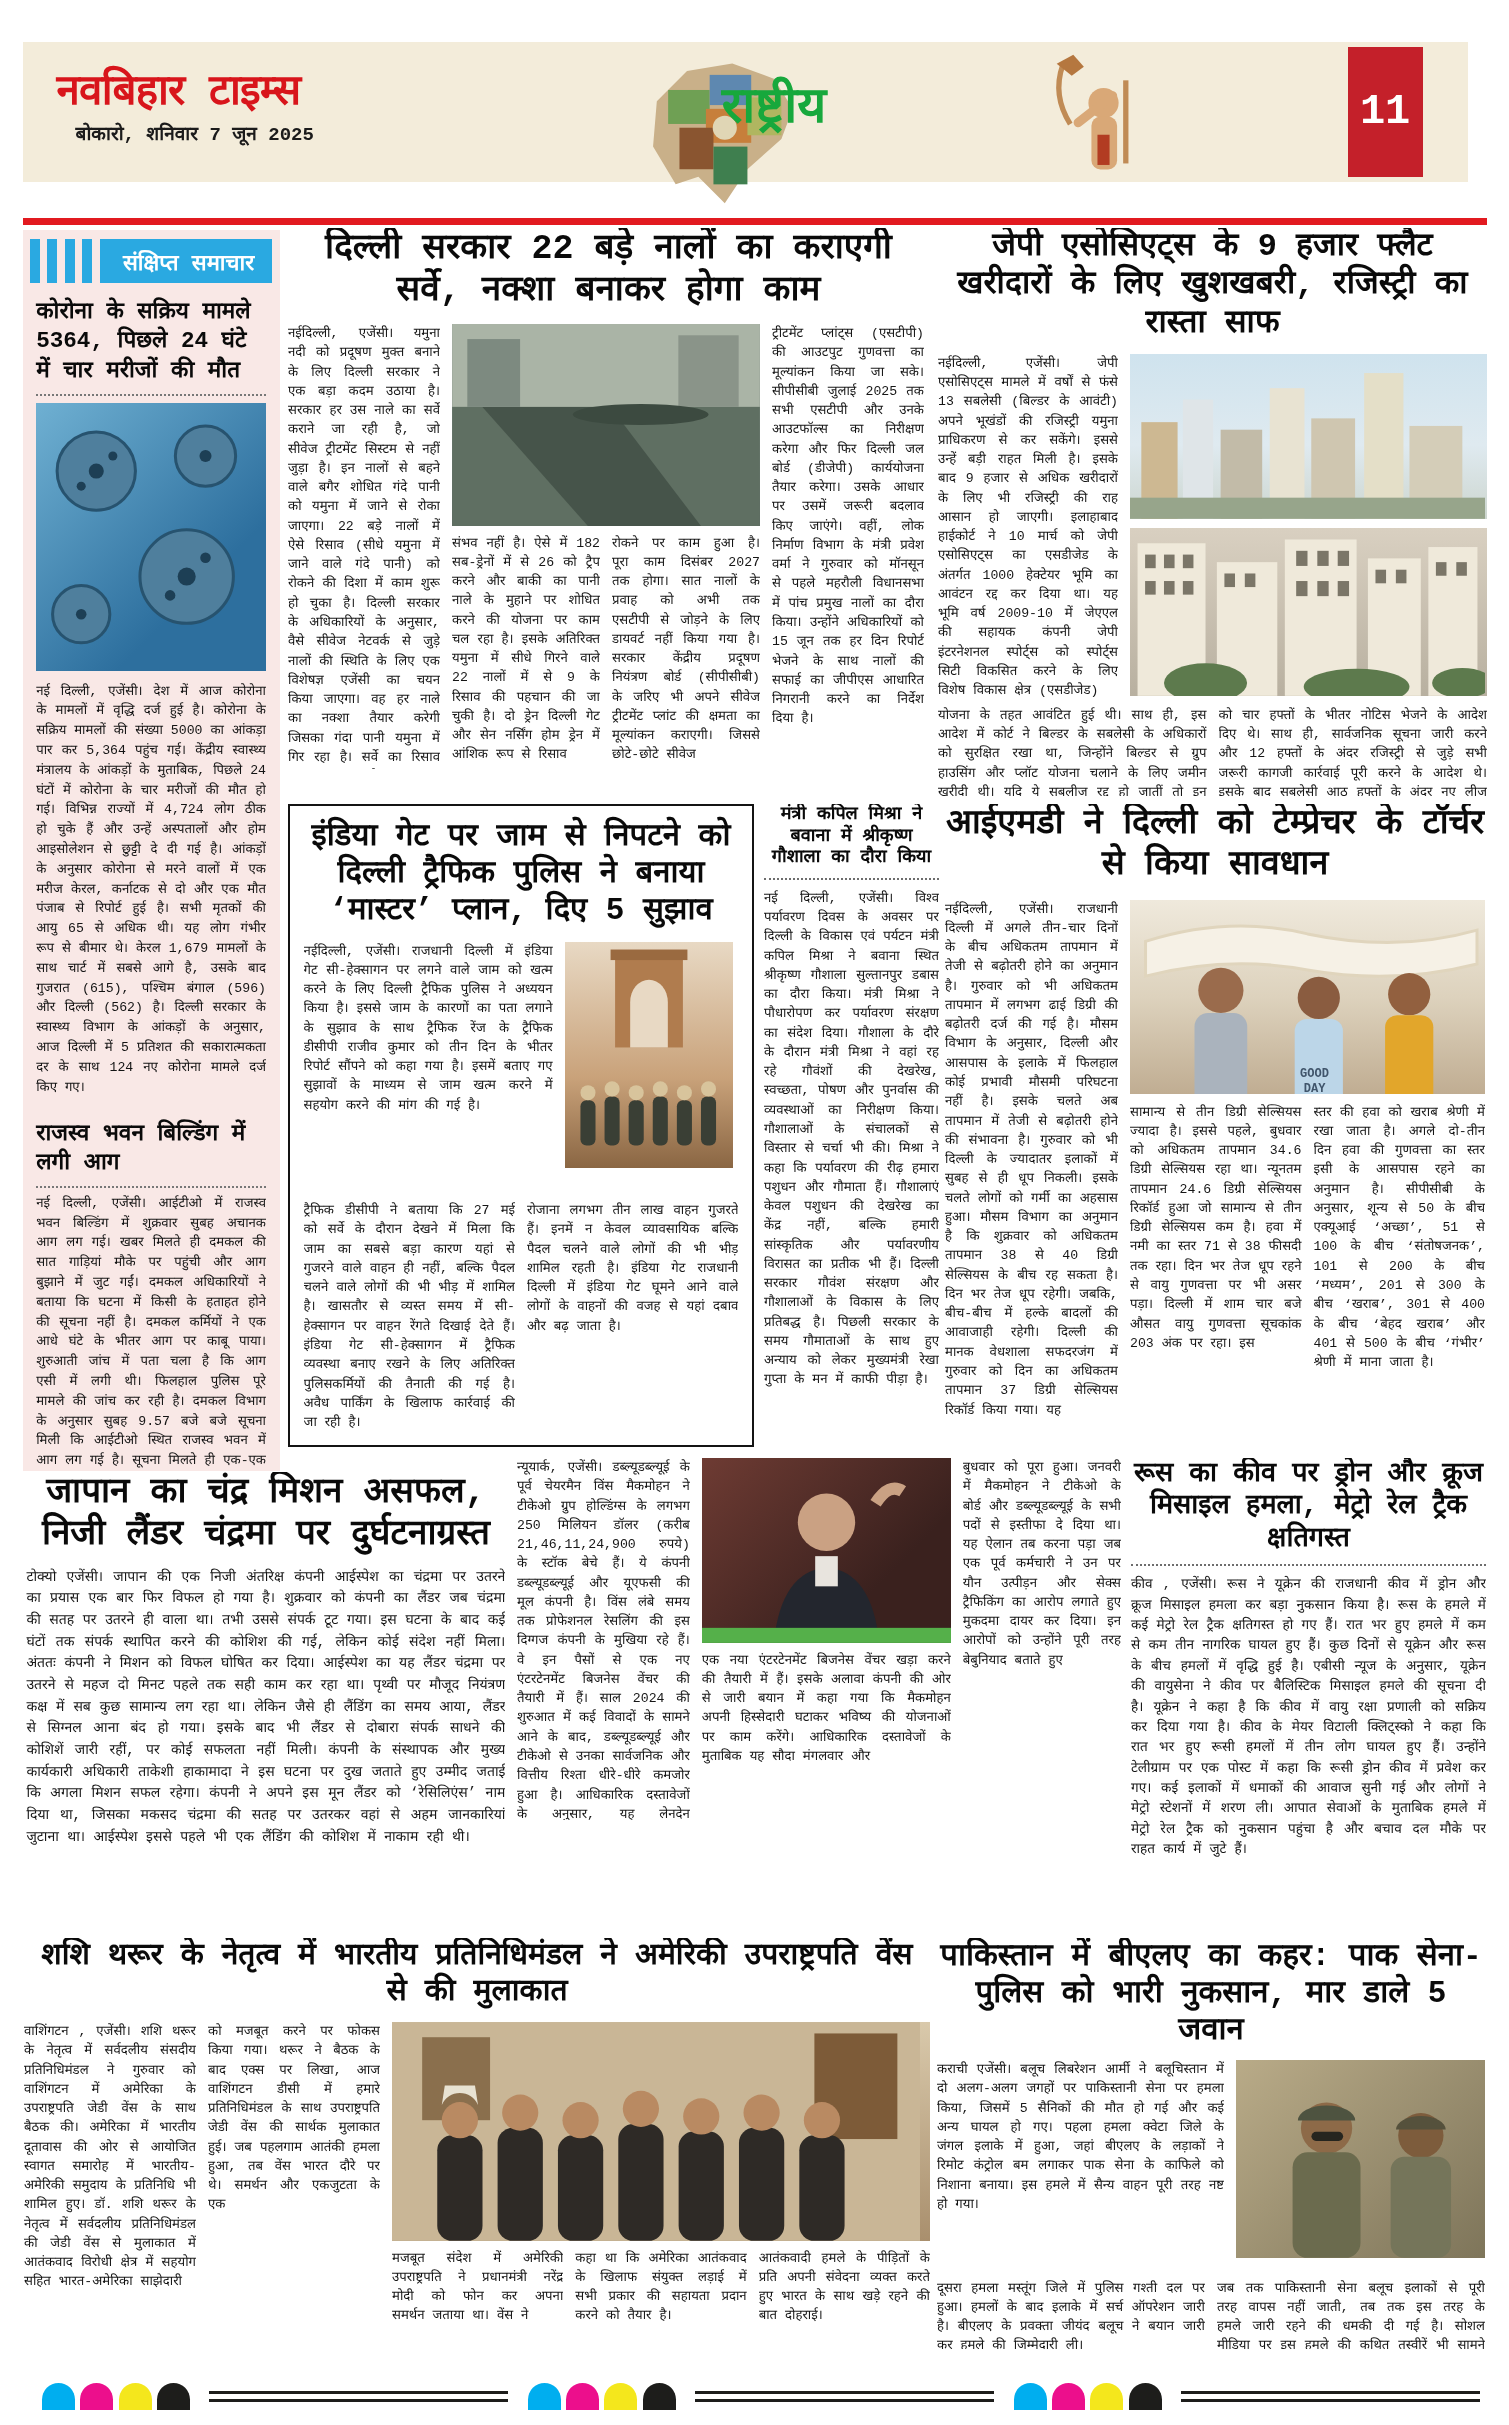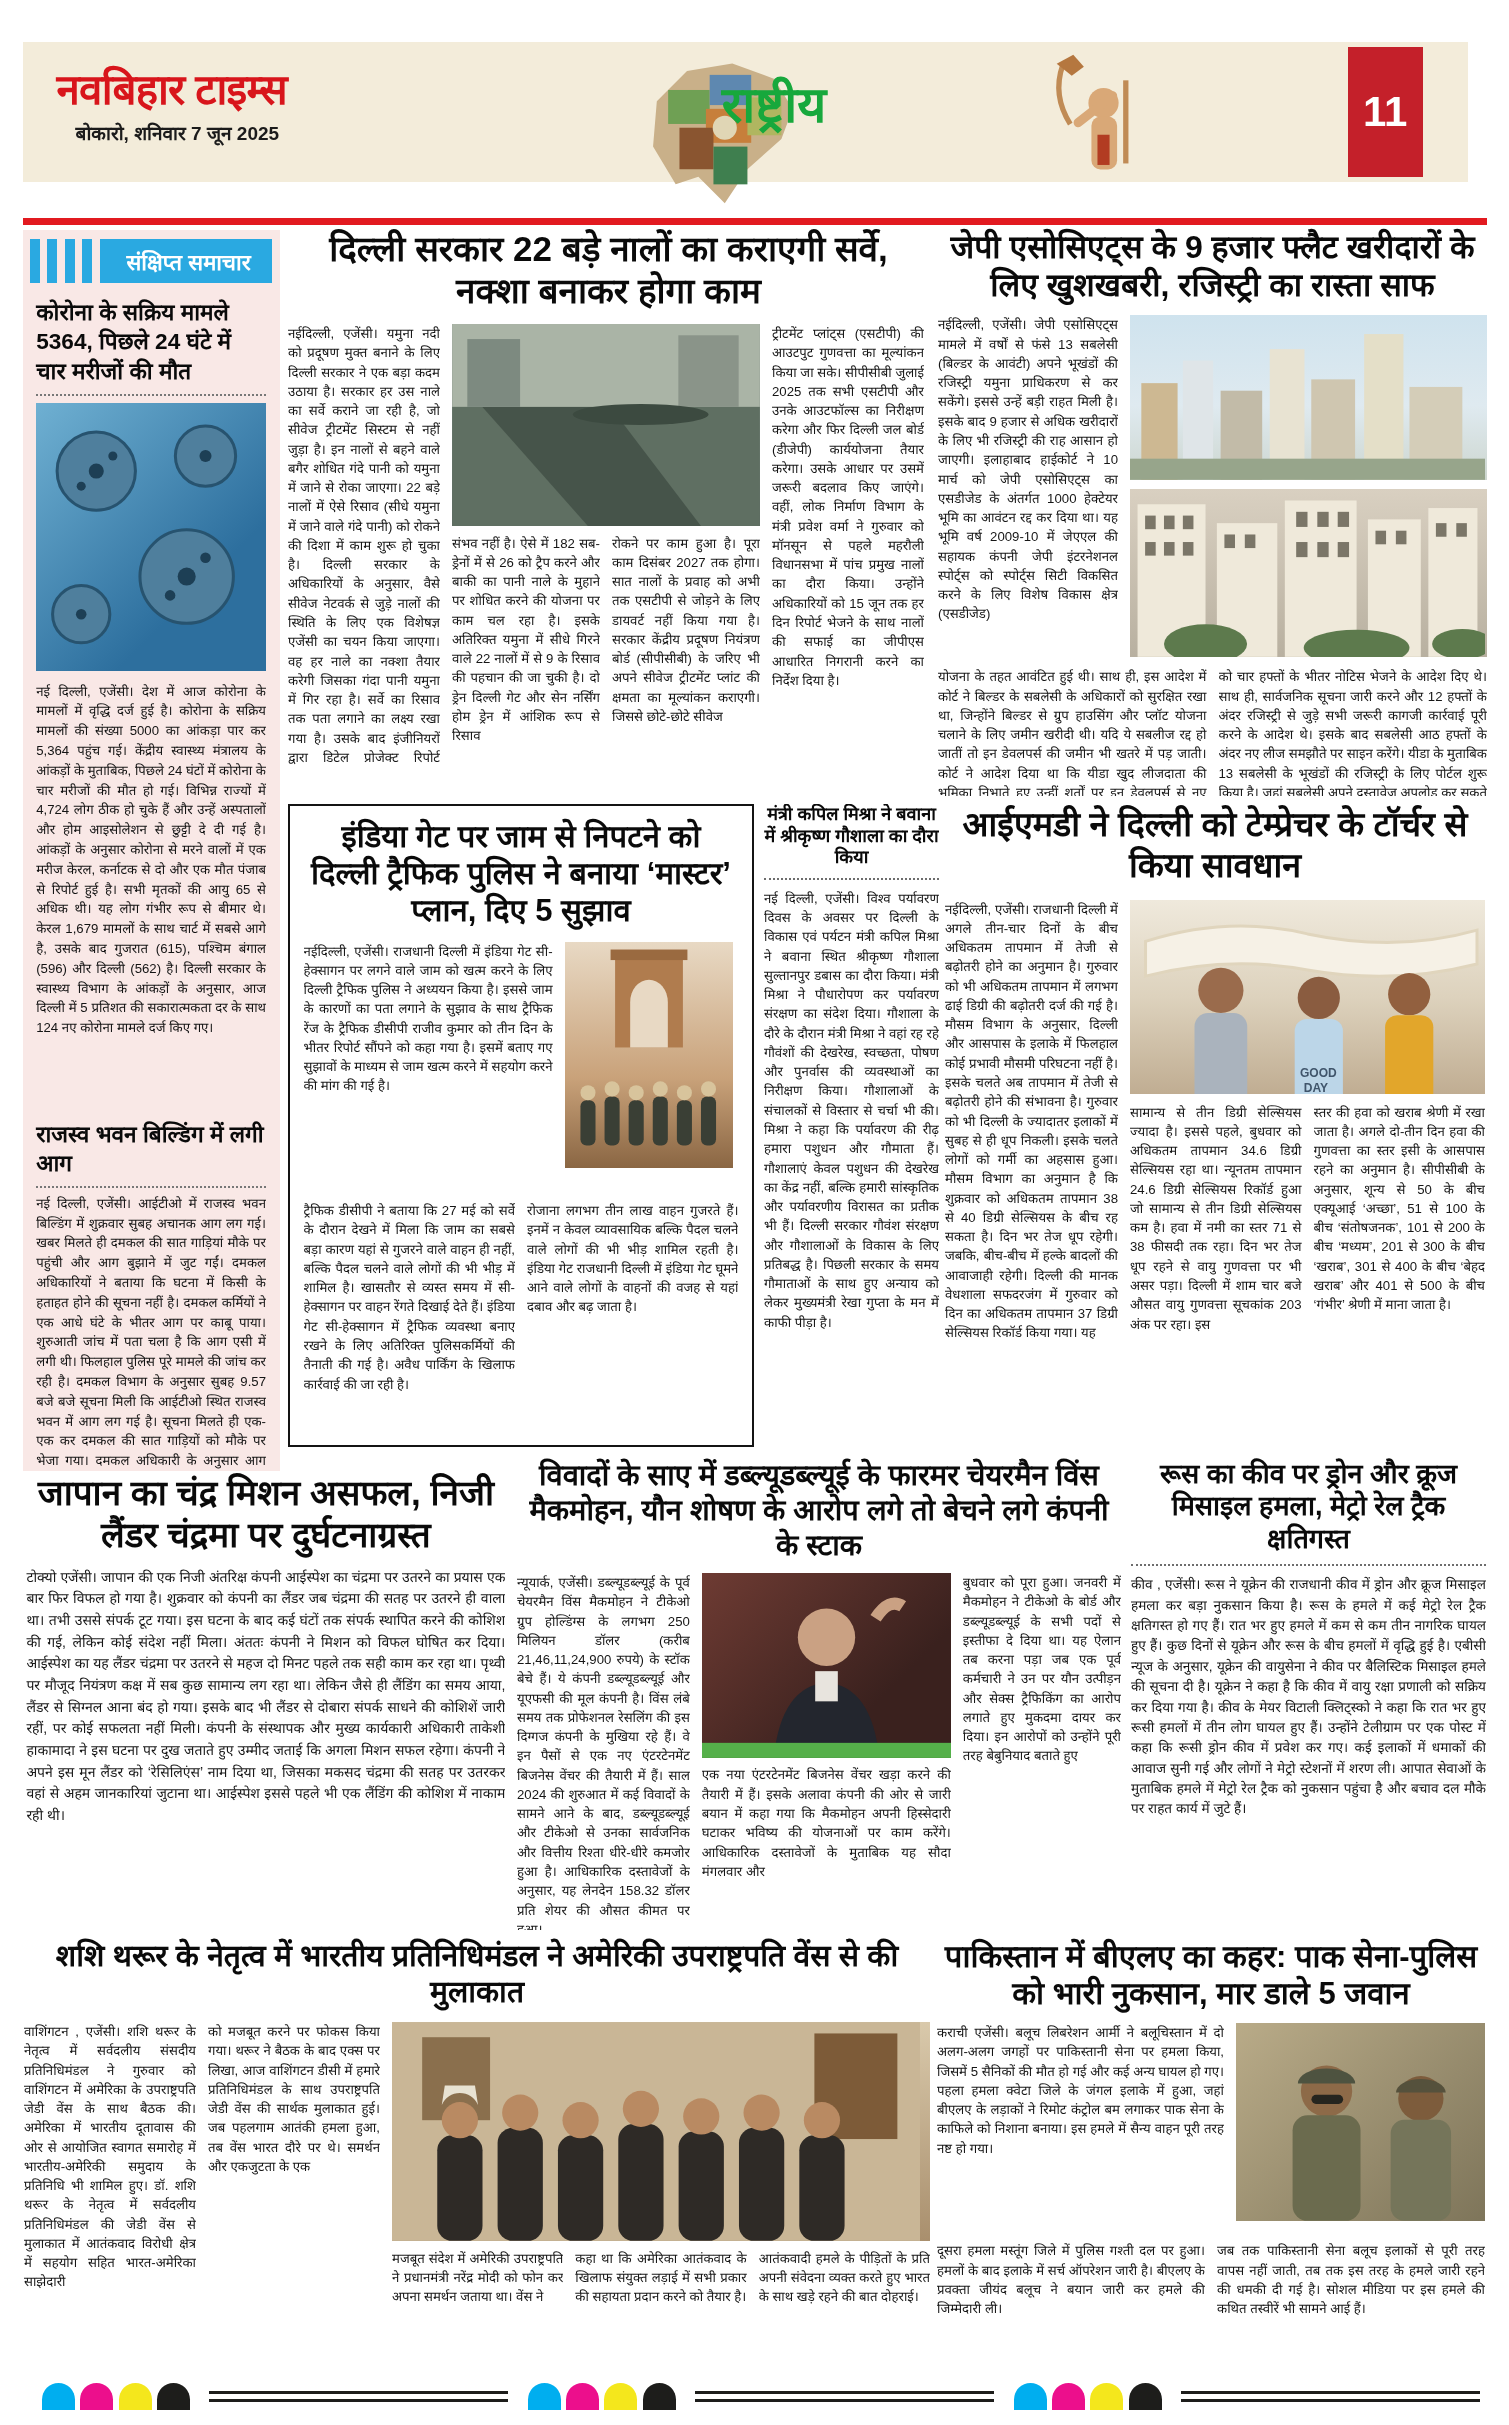--- a/index.html
+++ b/index.html
@@ -1,17 +1,17 @@
 <!DOCTYPE html>
 <html style="font-size:12px"><head>
 <meta charset="utf-8">
 <style>
   html,body{margin:0;padding:0;background:#e9e9e9}
   .page{position:relative;width:1509px;height:2426px;background:#ffffff;
-        font-family:Liberation Sans, sans-serif;color:#141414;overflow:hidden}
+        font-family:Liberation Mono, monospace;color:#141414;overflow:hidden}
   
   .masthead{position:absolute;left:22.6px;top:42px;width:1445px;height:140px;background:#f3ecda}
   .nameplate{position:absolute;left:34px;top:16.6px;color:#d8151b;font-size:42px;font-weight:bold;letter-spacing:-0.8px}
   .m-dateline{position:absolute;left:53px;top:78px;font-size:19px;font-weight:bold;color:#1b1b1b}
   .section-label{position:absolute;left:52%;transform:translateX(-50%);top:27px;color:#17a83c;font-size:50px;font-weight:bold}
   .pagenum{position:absolute;right:45px;top:4.5px;width:75px;height:130px;background:#c4202a;color:#fff;
            font-size:42px;font-weight:bold;display:flex;align-items:center;justify-content:center}
   .map-collage{position:absolute;left:611px;top:13.6px}
   .statue{position:absolute;left:1011px;top:7.5px}
   .red-rule{position:absolute;left:22.6px;top:218px;width:1464px;height:6.8px;background:#e21a20}
@@ -293,21 +293,20 @@
       </div>
     </div>
   </div>
 
   <div class="japan">
     <h1 class="hl">जापान का चंद्र मिशन असफल, निजी लैंडर चंद्रमा पर दुर्घटनाग्रस्त</h1>
     <div class="bcol" style="height:355px;font-size:14px;line-height:1.55">टोक्यो एजेंसी। जापान की एक निजी अंतरिक्ष कंपनी आईस्पेश का चंद्रमा पर उतरने का प्रयास एक बार फिर विफल हो गया है। शुक्रवार को कंपनी का लैंडर जब चंद्रमा की सतह पर उतरने ही वाला था। तभी उससे संपर्क टूट गया। इस घटना के बाद कई घंटों तक संपर्क स्थापित करने की कोशिश की गई, लेकिन कोई संदेश नहीं मिला। अंततः कंपनी ने मिशन को विफल घोषित कर दिया। आईस्पेश का यह लैंडर चंद्रमा पर उतरने से महज दो मिनट पहले तक सही काम कर रहा था। पृथ्वी पर मौजूद नियंत्रण कक्ष में सब कुछ सामान्य लग रहा था। लेकिन जैसे ही लैंडिंग का समय आया, लैंडर से सिग्नल आना बंद हो गया। इसके बाद भी लैंडर से दोबारा संपर्क साधने की कोशिशें जारी रहीं, पर कोई सफलता नहीं मिली। कंपनी के संस्थापक और मुख्य कार्यकारी अधिकारी ताकेशी हाकामादा ने इस घटना पर दुख जताते हुए उम्मीद जताई कि अगला मिशन सफल रहेगा। कंपनी ने अपने इस मून लैंडर को ‘रेसिलिएंस’ नाम दिया था, जिसका मकसद चंद्रमा की सतह पर उतरकर वहां से अहम जानकारियां जुटाना था। आईस्पेश इससे पहले भी एक लैंडिंग की कोशिश में नाकाम रही थी।</div>
   </div>
 
   <div class="wwe">
-    <h1 class="hl">विवादों के साए में डब्ल्यूडब्ल्यूई के फारमर चेयरमैन विंस मैकमोहन, यौन शोषण के आरोप लगे तो बेचने लगे कंपनी के स्टाक</h1>
     <div class="cols">
       <div class="bcol" style="width:177px;height:362px">न्यूयार्क, एजेंसी। डब्ल्यूडब्ल्यूई के पूर्व चेयरमैन विंस मैकमोहन ने टीकेओ ग्रुप होल्डिंग्स के लगभग 250 मिलियन डॉलर (करीब 21,46,11,24,900 रुपये) के स्टॉक बेचे हैं। ये कंपनी डब्ल्यूडब्ल्यूई और यूएफसी की मूल कंपनी है। विंस लंबे समय तक प्रोफेशनल रेसलिंग की इस दिग्गज कंपनी के मुखिया रहे हैं। वे इन पैसों से एक नए एंटरटेनमेंट बिजनेस वेंचर की तैयारी में हैं। साल 2024 की शुरुआत में कई विवादों के सामने आने के बाद, डब्ल्यूडब्ल्यूई और टीकेओ से उनका सार्वजनिक और वित्तीय रिश्ता धीरे-धीरे कमजोर हुआ है। आधिकारिक दस्तावेजों के अनुसार, यह लेनदेन 158.32 डॉलर प्रति शेयर की औसत कीमत पर हुआ।</div>
       <div style="width:249px">
         <div class="photo ph-mcm" style="height:185px">
           <svg width="249" height="185" viewBox="0 0 330 245">
             <circle cx="165" cy="85" r="38" fill="#caa183"></circle>
             <path d="M95 245 q10 -95 70 -100 q60 5 70 100 z" fill="#23262e"></path>
             <rect x="150" y="130" width="30" height="40" fill="#e8e4de"></rect>
             <path d="M230 60 q18 -28 36 -16" stroke="#caa183" stroke-width="16" fill="none"></path>
             <rect x="0" y="225" width="330" height="20" fill="#55b04a"></rect>

